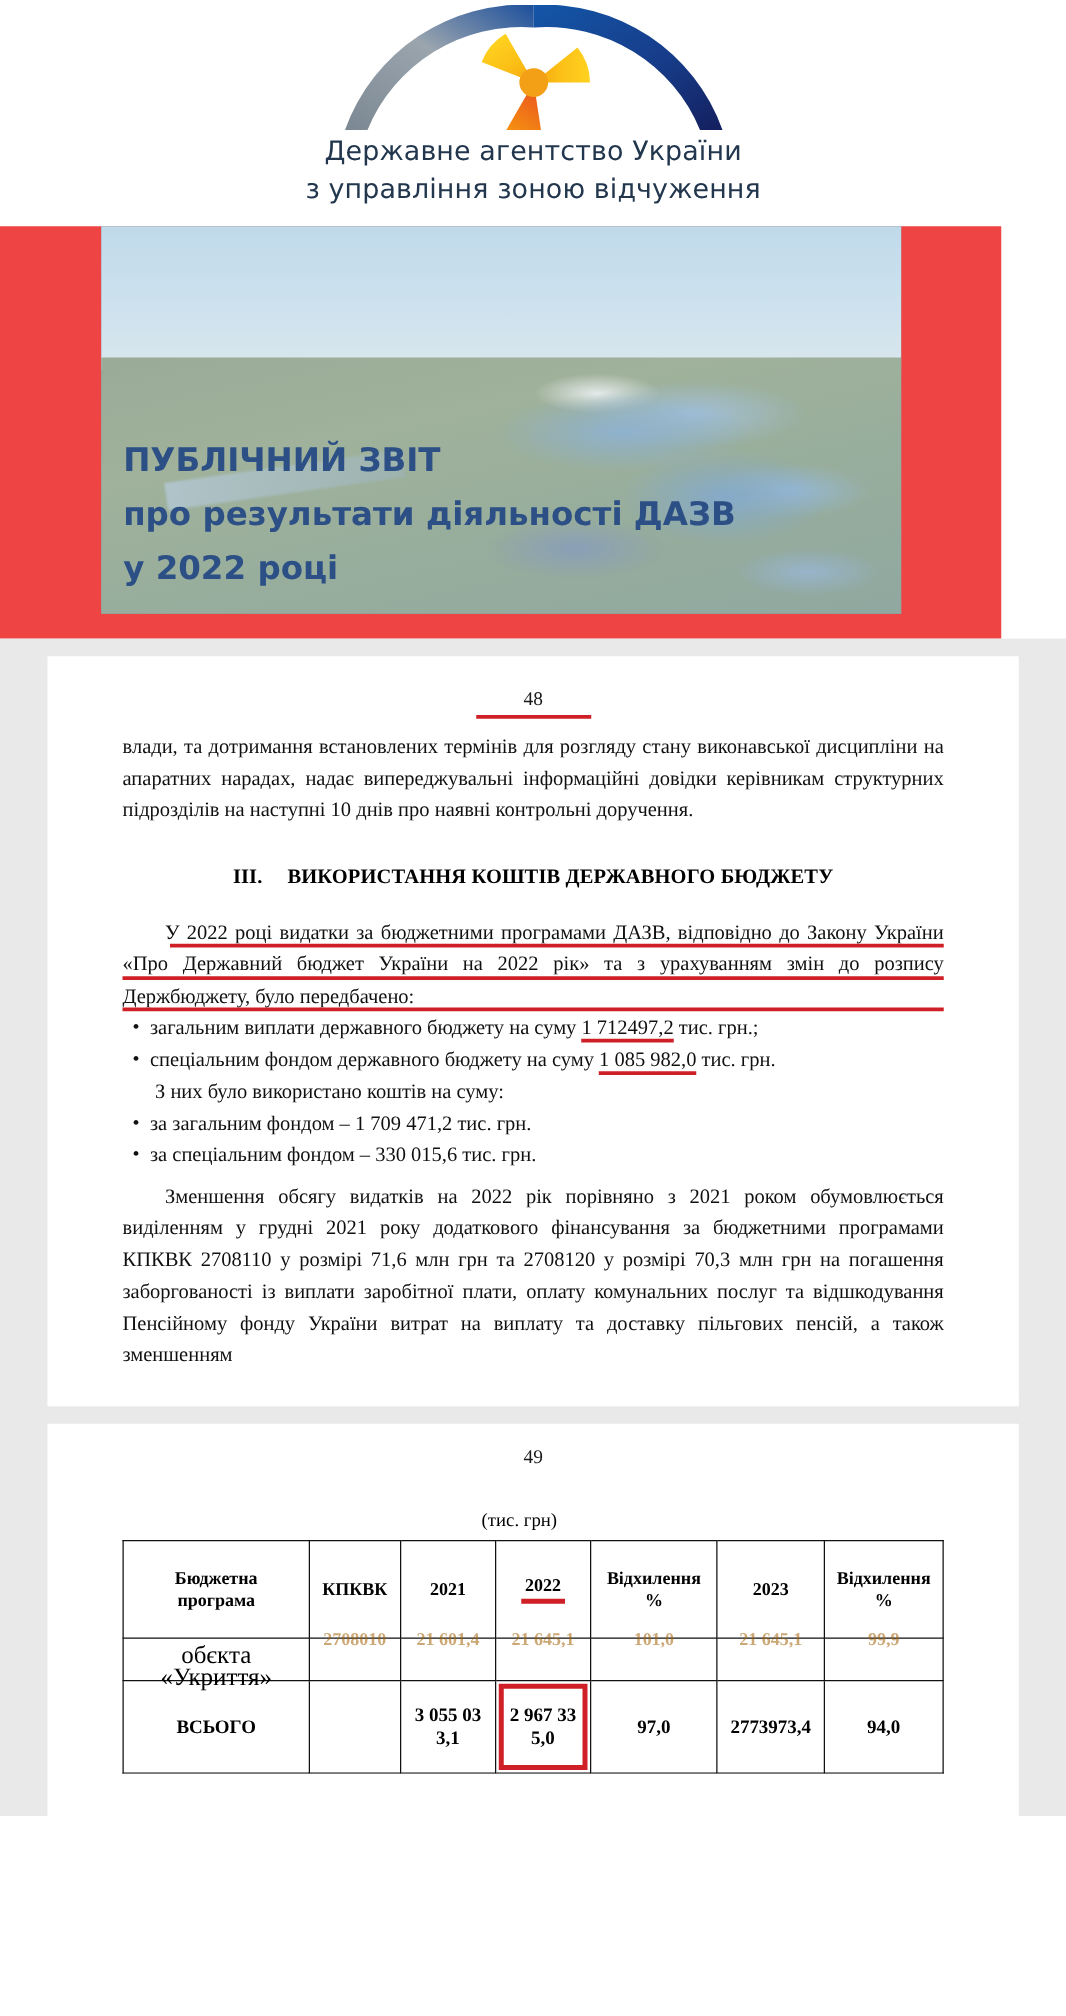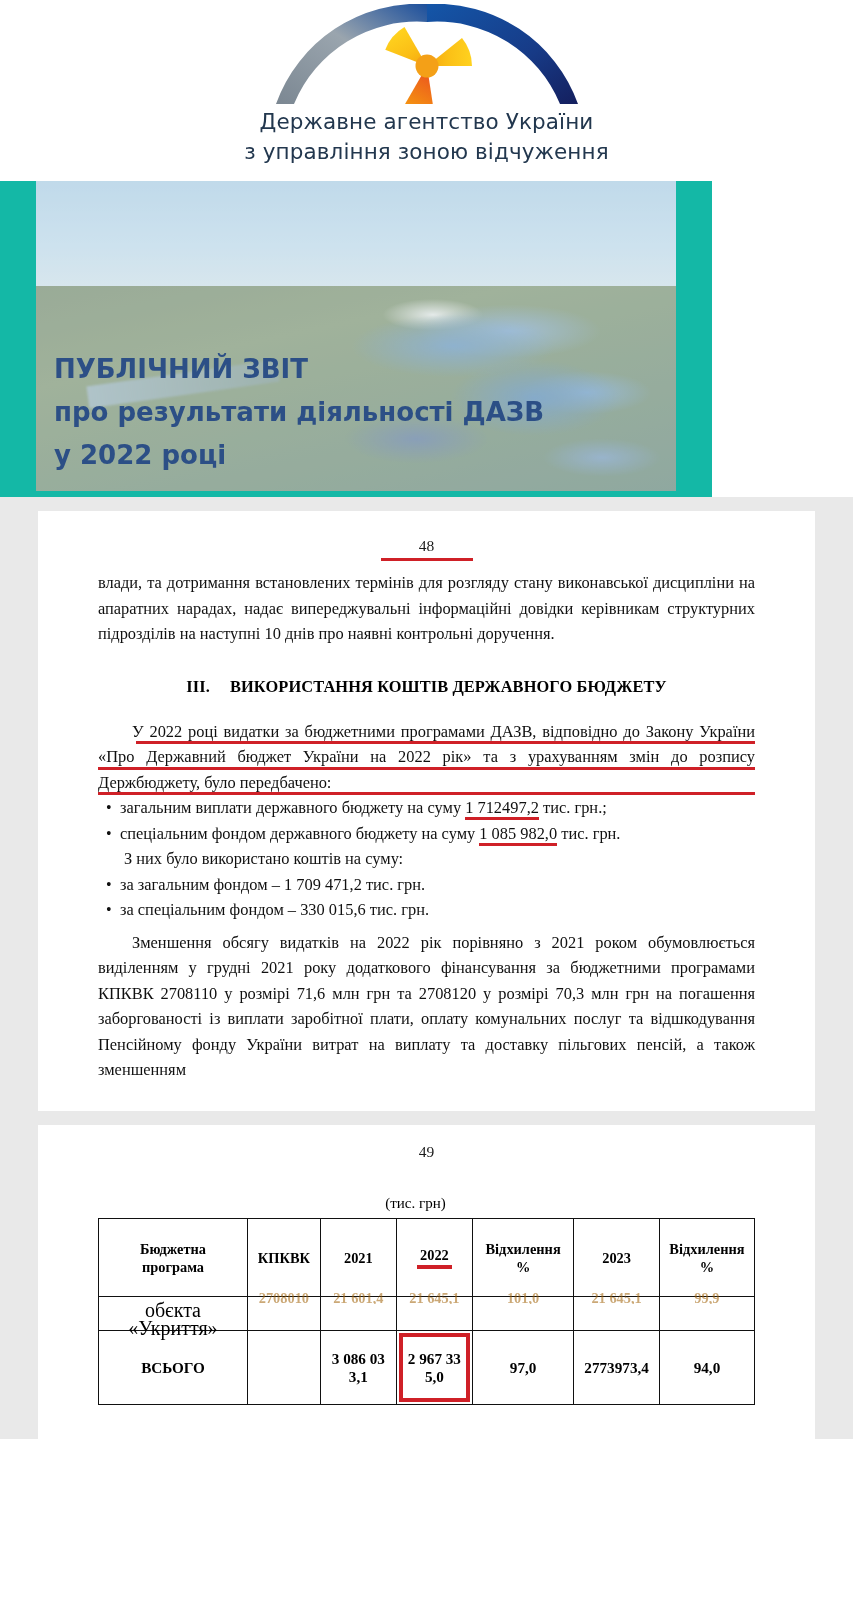--- a/index.html
+++ b/index.html
@@ -30,21 +30,21 @@
     font-family: "DejaVu Sans", "Liberation Sans", sans-serif;
     font-size: 21.5px;
     line-height: 30px;
     color: #22374e;
     letter-spacing: 0.1px;
     margin-top: 3px;
   }
   .org-name div { white-space: nowrap; }
 
   
-  .hero-band { width:712px; background:#14b8a6; padding-bottom: 6px; }
+  .hero-band { width:801px; background:#ef4444; padding-bottom: 20px; }
   .hero {
     position: relative;
     width: 640px;
     height: 310px;
     margin: 0 auto;
     overflow: hidden;
     background: #8fa8b5;
   }
   .hero-sky {
     position:absolute; left:0; top:0; width:100%; height:37%;
@@ -407,21 +407,21 @@
               <div class="ghost-top">21 645,1</div>
             </td>
             <td>
               <div class="ghost-top">99,9</div>
             </td>
           </tr>
           <tr class="total">
             <td>ВСЬОГО</td>
             <td></td>
             <td>
-              <div>3 086 03</div>
+              <div>3 055 03</div>
               <div>3,1</div>
             </td>
             <td class="boxed">
               <div class="box"></div>
               <div class="val">2 967 33</div>
               <div class="val">5,0</div>
             </td>
             <td>97,0</td>
             <td>2773973,4</td>
             <td>94,0</td>

